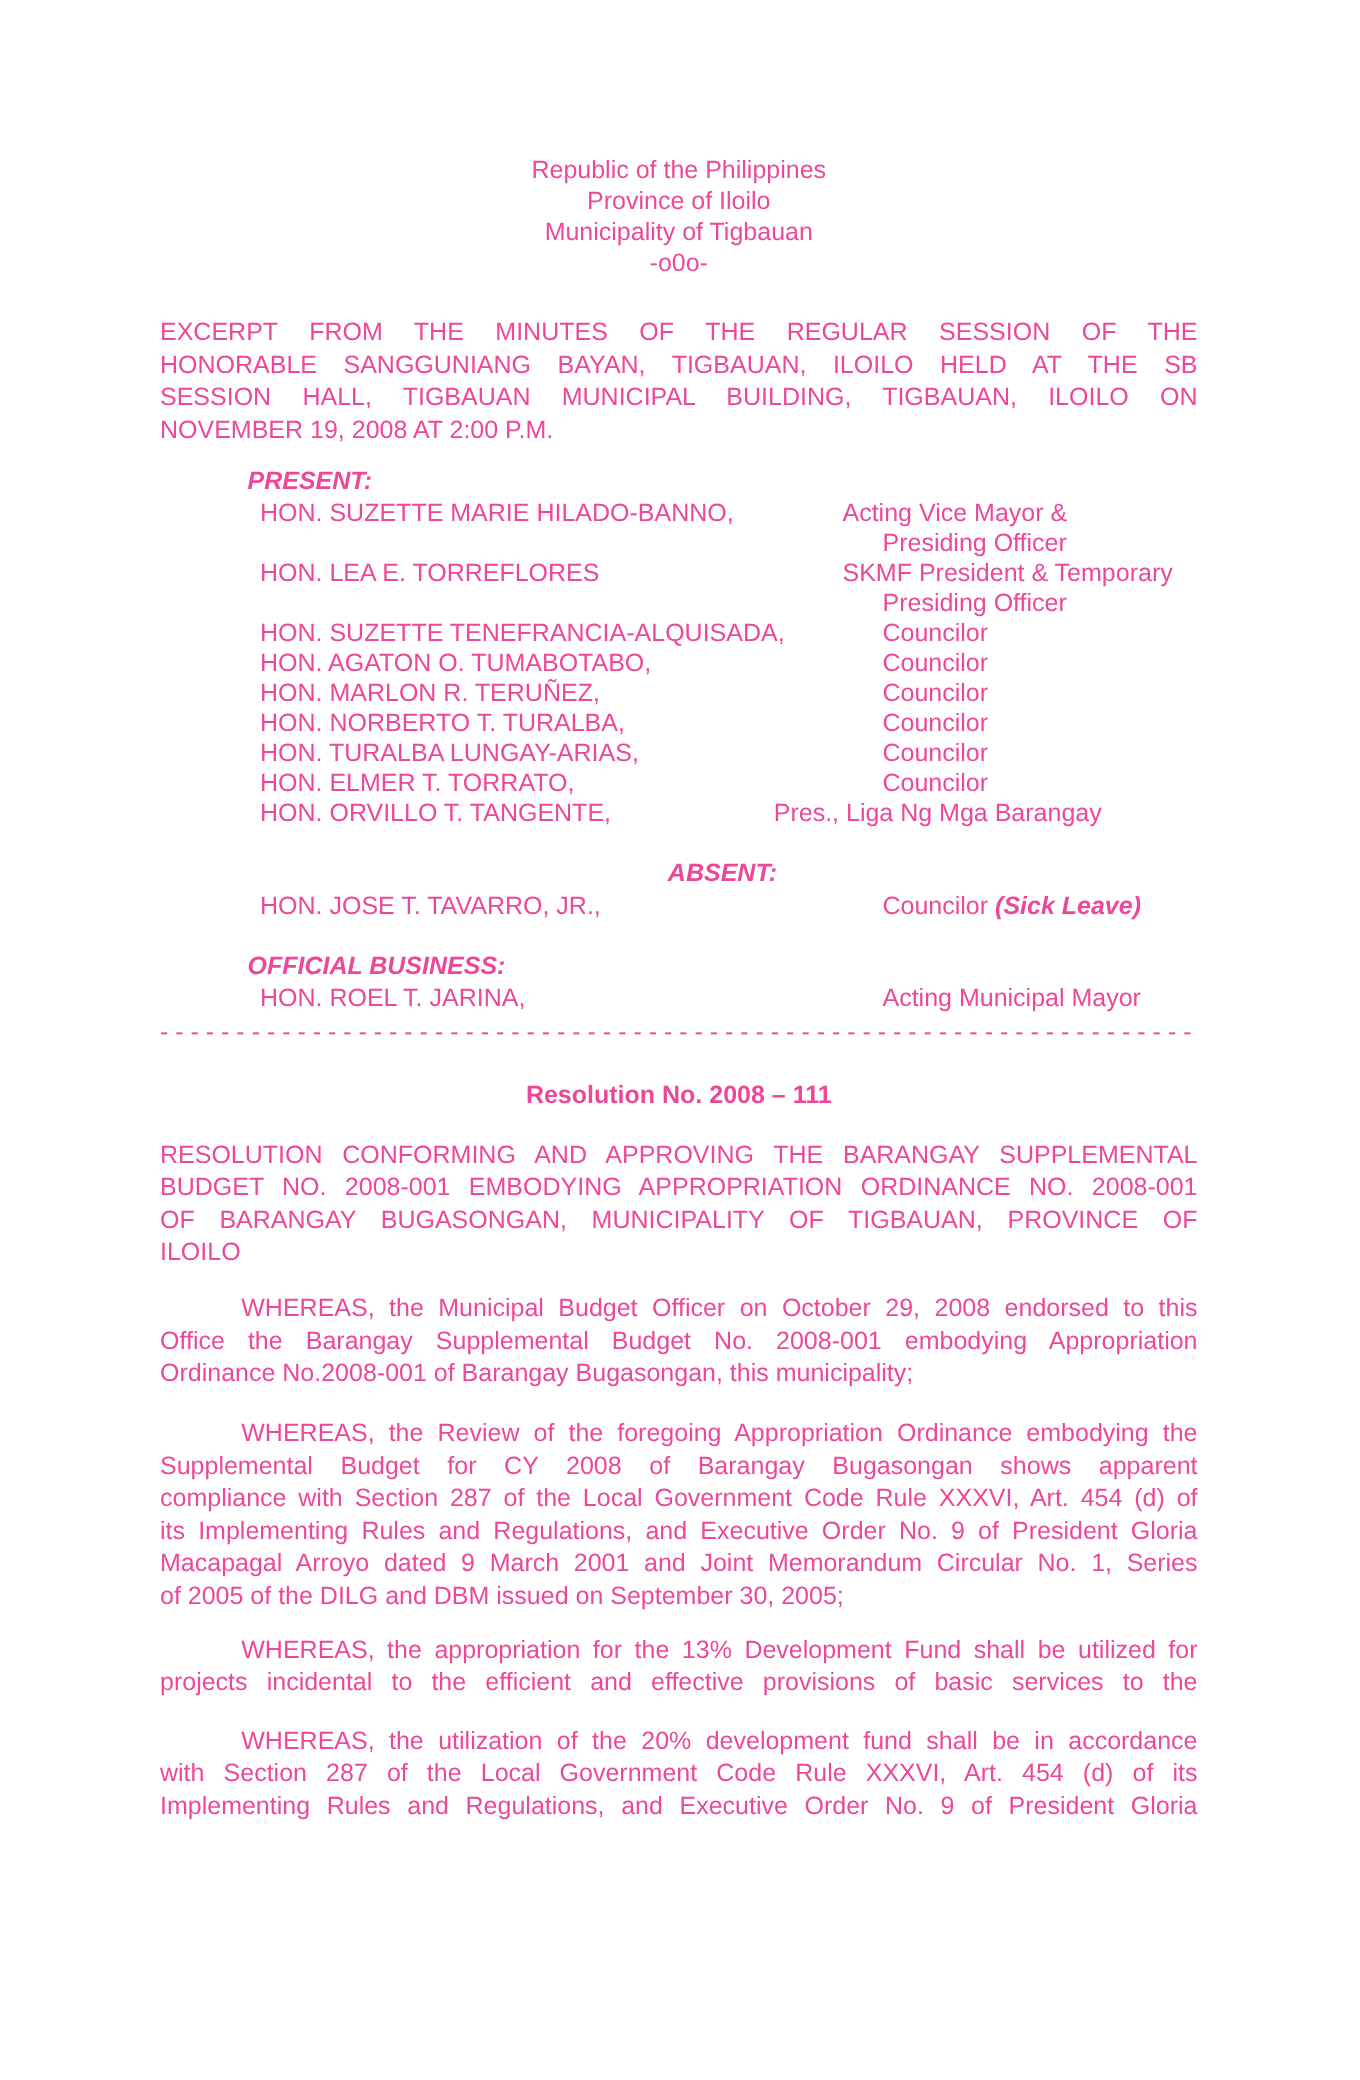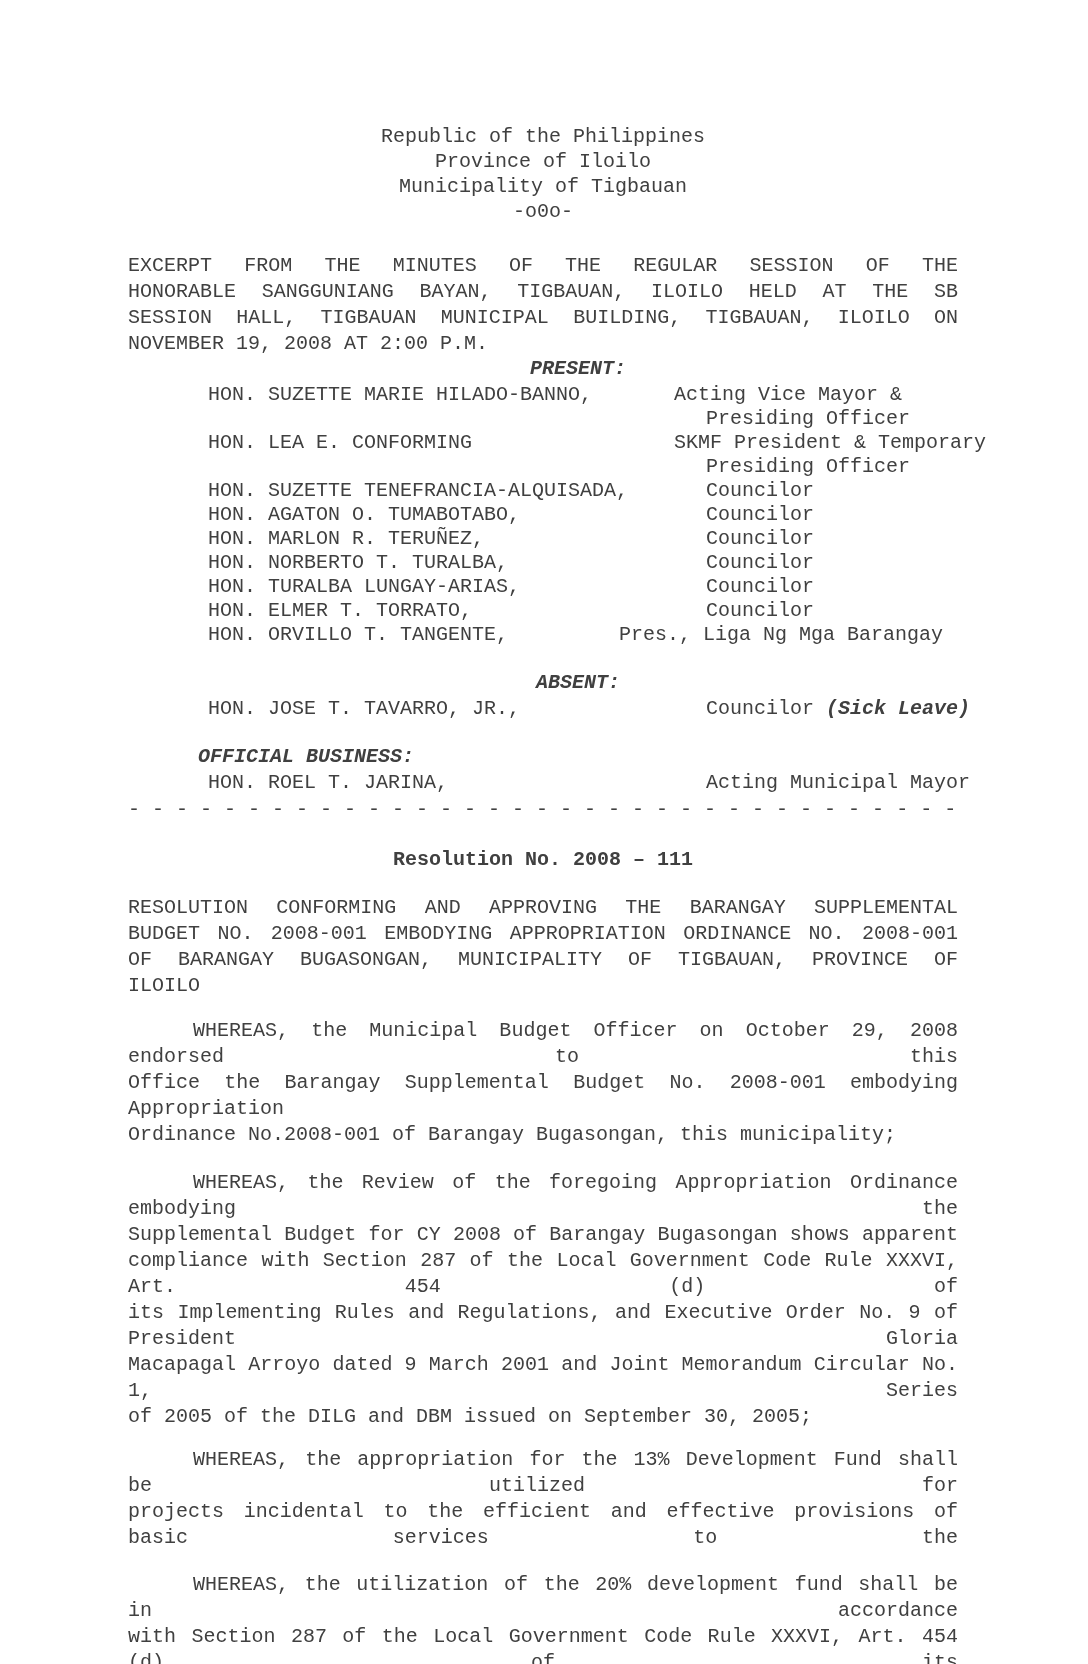--- a/index.html
+++ b/index.html
@@ -2,42 +2,42 @@
 <html><head>
 <meta charset="utf-8">
 <style>
   html, body { margin: 0; padding: 0; background: #ffffff; }
   .page {
     position: relative;
     width: 1088px;
     height: 1664px;
     background: #ffffff;
     overflow: hidden;
-    font-family: Liberation Mono, monospace;
+    font-family: Liberation Sans, sans-serif;
     font-size: 20px;
-    color: #404040;
+    color: #ec4899;
     box-sizing: border-box;
     padding: 124px 130px 0 128px;
   }
   .hdr { text-align: center; line-height: 25px; }
   .hdr div { white-space: nowrap; }
 
   .excerpt { margin-top: 29px; }
   .pline { line-height: 26px; }
   .j  { text-align: justify; text-align-last: justify; }
   .last { text-align: center; text-align-last: left; }
   .ind { text-indent: 65px; }
 
   .sec-label {
     font-weight: bold;
     font-style: italic;
     padding-left: 70px;
     line-height: 24px;
   }
-  .present-label { margin-top: 0; text-align: center; }
+  .present-label { margin-top: 16px; }
   .roster { margin-top: 2px; }
   .rrow { position: relative; line-height: 24px; min-height: 24px; padding-left: 80px; white-space: nowrap; }
   .rpos { position: absolute; top: 0; white-space: nowrap; }
   .pos-a { left: 546px; }  
   .pos-b { left: 578px; }  
   .pos-d { left: 491px; }  
   .bi { font-weight: bold; font-style: italic; text-align: right; }
 
   .absent-label { margin-top: 24px; text-align: center; }
   .ob-label { margin-top: 24px; }
@@ -86,21 +86,21 @@
   <div class="roster">
     <div class="rrow">
       <span class="rname">HON. SUZETTE MARIE HILADO-BANNO,</span>
       <span class="rpos pos-a">Acting Vice Mayor &amp;</span>
     </div>
     <div class="rrow">
       <span class="rname"></span>
       <span class="rpos pos-b">Presiding Officer</span>
     </div>
     <div class="rrow">
-      <span class="rname">HON. LEA E. CONFORMING</span>
+      <span class="rname">HON. LEA E. TORREFLORES</span>
       <span class="rpos pos-a">SKMF President &amp; Temporary</span>
     </div>
     <div class="rrow">
       <span class="rname"></span>
       <span class="rpos pos-b">Presiding Officer</span>
     </div>
     <div class="rrow">
       <span class="rname">HON. SUZETTE TENEFRANCIA-ALQUISADA,</span>
       <span class="rpos pos-b">Councilor</span>
     </div>
@@ -173,15 +173,16 @@
   </div>
 
   <div class="w3">
     <div class="pline j ind">WHEREAS, the appropriation for the 13% Development Fund shall be utilized for</div>
     <div class="pline j">projects incidental to the efficient and effective provisions of basic services to the</div>
   </div>
 
   <div class="w4">
     <div class="pline j ind">WHEREAS, the utilization of the 20% development fund shall be in accordance</div>
     <div class="pline j">with Section 287 of the Local Government Code Rule XXXVI, Art. 454 (d) of its</div>
+    <div class="pline j">Implementing Rules and Regulations, and Executive Order No. 9 of President Gloria</div>
   </div>
 
 </div>
 
 </body></html>

